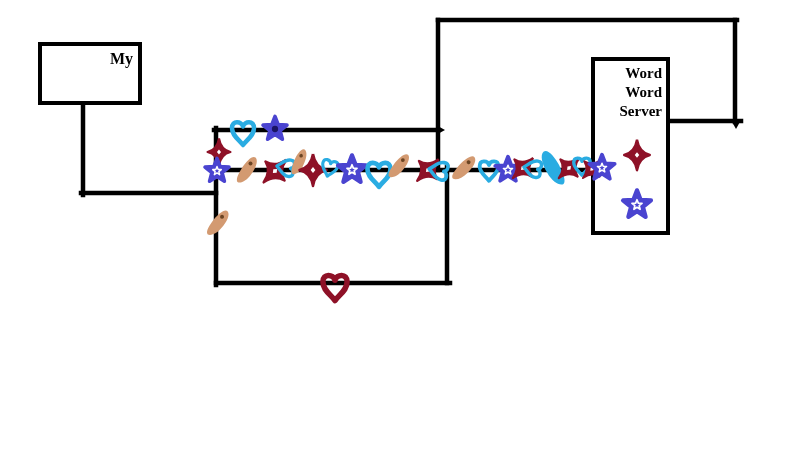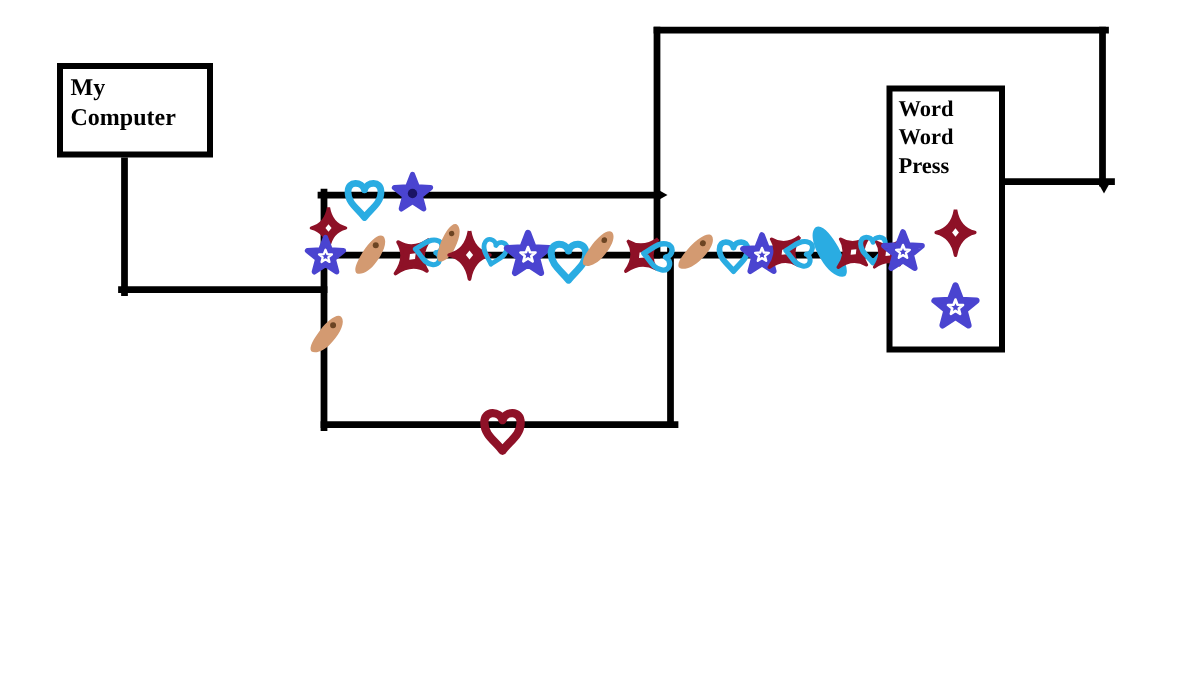--- a/index.html
+++ b/index.html
@@ -1,18 +1,19 @@
 <!DOCTYPE html>
 <html><head>
 <meta charset="utf-8">
 <style>
   html,body{margin:0;padding:0;background:#fff;}
   .canvas{
     position:relative;width:800px;height:453px;background:#fff;overflow:hidden;
     font-family:"Liberation Serif", serif;
+    text-align:right;
   }
   .canvas svg{position:absolute;left:0;top:0;pointer-events:none;}
   .node{
     position:absolute;box-sizing:border-box;background:#fff;border:4px solid #000;
     font-weight:bold;color:#000;z-index:2;
   }
   .node .ln{display:block;white-space:nowrap;}
   .node-computer{padding:3px 5px;font-size:16px;line-height:20px;}
   .node-server{padding:3px 4px;font-size:15px;line-height:19px;}
   #lines{z-index:1;}
@@ -33,27 +34,26 @@
       <line x1="438" y1="20" x2="737" y2="20" stroke="#000000" stroke-width="4.5" stroke-linecap="square"></line>
       <line x1="735" y1="20" x2="735" y2="122" stroke="#000000" stroke-width="4.5" stroke-linecap="square"></line>
       <line x1="668" y1="121" x2="741" y2="121" stroke="#000000" stroke-width="4.5" stroke-linecap="square"></line>
       <line x1="214" y1="170" x2="594" y2="170" stroke="#000000" stroke-width="4.5" stroke-linecap="square"></line>
       <polygon points="445,130 436,125 436,135" fill="#000000"></polygon>
       <polygon points="736,129 731,120 741,120" fill="#000000"></polygon>
     </svg>
 
   <div class="node node-computer" id="node-computer" style="left: 38px; top: 42px; width: 104px; height: 63px;">
     <span class="ln">My</span>
-    <span class="ln">Computer</span>
   </div>
 
   <div class="node node-server" id="node-server" style="left: 591px; top: 57px; width: 79px; height: 178px;">
     <span class="ln">Word</span>
     <span class="ln">Word</span>
-    <span class="ln">Press</span>
+    <span class="ln">Server</span>
   </div>
 
   <svg id="symbols" width="800" height="453">
       <g transform="translate(243 130) rotate(0) scale(1)">
         <path d="M0,-3.5 C-1.5,-9 -11,-10 -11,-2 C-11,5.5 -4.5,9 0,15 C4.5,9 11,5.5 11,-2 C11,-10 1.5,-9 0,-3.5" fill="none" stroke="#2AACE2" stroke-width="4.5" stroke-linecap="round" stroke-linejoin="round"></path>
       </g>
       <g transform="translate(275 129) rotate(0) scale(0.9)">
         <polygon points="0,-14 3.53,-4.85 13.31,-4.33 5.71,1.85 8.23,11.33 0,6 -8.23,11.33 -5.71,1.85 -13.31,-4.33 -3.53,-4.85" fill="#4A44D0" stroke="#4A44D0" stroke-width="4" stroke-linejoin="round"></polygon>
         <circle r="3.5" fill="#1B1464"></circle>
       </g>

